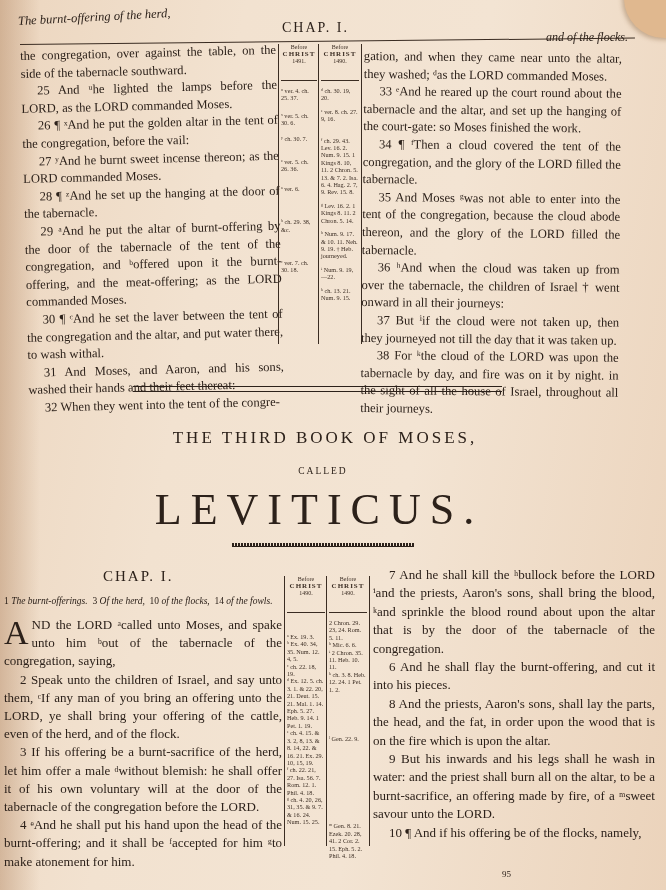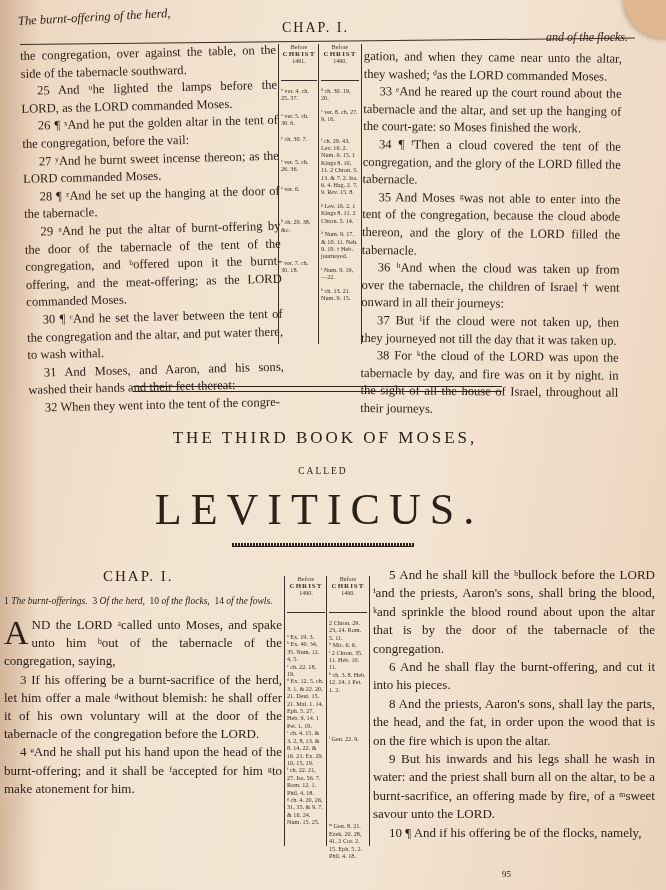--- a/index.html
+++ b/index.html
@@ -102,20 +102,21 @@
     <span>3</span>
     <span class="it">Of the herd,</span>&nbsp;
     <span>10</span>
     <span class="it">of the flocks,</span>&nbsp;
     <span>14</span>
     <span class="it">of the fowls.</span>
   </div>
 
   <div class="col" style="left:4px;top:616px;width:278px;font-size:13px;line-height:18.2px;">
     <p><span class="dropcap">A</span><span>ND the LORD ᵃcalled unto Moses, and spake unto him ᵇout of the tabernacle of the congregation, saying,</span></p>
+    <p class="ind">2 Speak unto the children of Israel, and say unto them, ᶜIf any man of you bring an offering unto the LORD, ye shall bring your offering of the cattle, even of the herd, and of the flock.</p>
     <p class="ind">3 If his offering be a burnt-sacrifice of the herd, let him offer a male ᵈwithout blemish: he shall offer it of his own voluntary will at the door of the tabernacle of the congregation before the LORD.</p>
     <p class="ind">4 ᵉAnd he shall put his hand upon the head of the burnt-offering; and it shall be ᶠaccepted for him ᵍto make atonement for him.</p>
   </div>
 
   <div class="vline" style="left:284px;top:576px;height:270px;"></div>
   <div class="marg" style="left:287px;top:576px;width:38px;">
     <div class="bc"><span>Before</span><br><b>CHRIST</b><br><span>1490.</span></div>
     <div style="margin-top:20px">ᵃ Ex. 19. 3.</div>
     <div>ᵇ Ex. 40. 34, 35. Num. 12. 4, 5.</div>
     <div>ᶜ ch. 22. 18, 19.</div>
@@ -130,21 +131,21 @@
     <div>2 Chron. 29. 23, 24. Rom. 5. 11.</div>
     <div>ʰ Mic. 6. 6.</div>
     <div>ⁱ 2 Chron. 35. 11. Heb. 10. 11.</div>
     <div>ᵏ ch. 3. 8. Heb. 12. 24. 1 Pet. 1. 2.</div>
     <div style="margin-top:42px">ˡ Gen. 22. 9.</div>
     <div style="margin-top:80px">ᵐ Gen. 8. 21. Ezek. 20. 28, 41. 2 Cor. 2. 15. Eph. 5. 2. Phil. 4. 18.</div>
   </div>
   <div class="vline" style="left:369px;top:576px;height:270px;"></div>
 
   <div class="col" style="left:373px;top:566px;width:282px;font-size:13px;line-height:18.4px;">
-    <p class="ind">5 And he shall kill the ʰbullock before the LORD ⁱand the priests, Aaron's sons, shall bring the blood, ᵏand sprinkle the blood round about upon the altar that is by the door of the tabernacle of the congregation.</p>
+    <p class="ind">7 And he shall kill the ʰbullock before the LORD ⁱand the priests, Aaron's sons, shall bring the blood, ᵏand sprinkle the blood round about upon the altar that is by the door of the tabernacle of the congregation.</p>
     <p class="ind">6 And he shall flay the burnt-offering, and cut it into his pieces.</p>
     <p class="ind">8 And the priests, Aaron's sons, shall lay the parts, the head, and the fat, in order upon the wood that is on the fire which is upon the altar.</p>
     <p class="ind">9 But his inwards and his legs shall he wash in water: and the priest shall burn all on the altar, to be a burnt-sacrifice, an offering made by fire, of a ᵐsweet savour unto the LORD.</p>
     <p class="ind">10 ¶ And if his offering be of the flocks, namely,</p>
   </div>
 
   <div class="pagenum">95</div>
 </div>
 
 </body></html>

